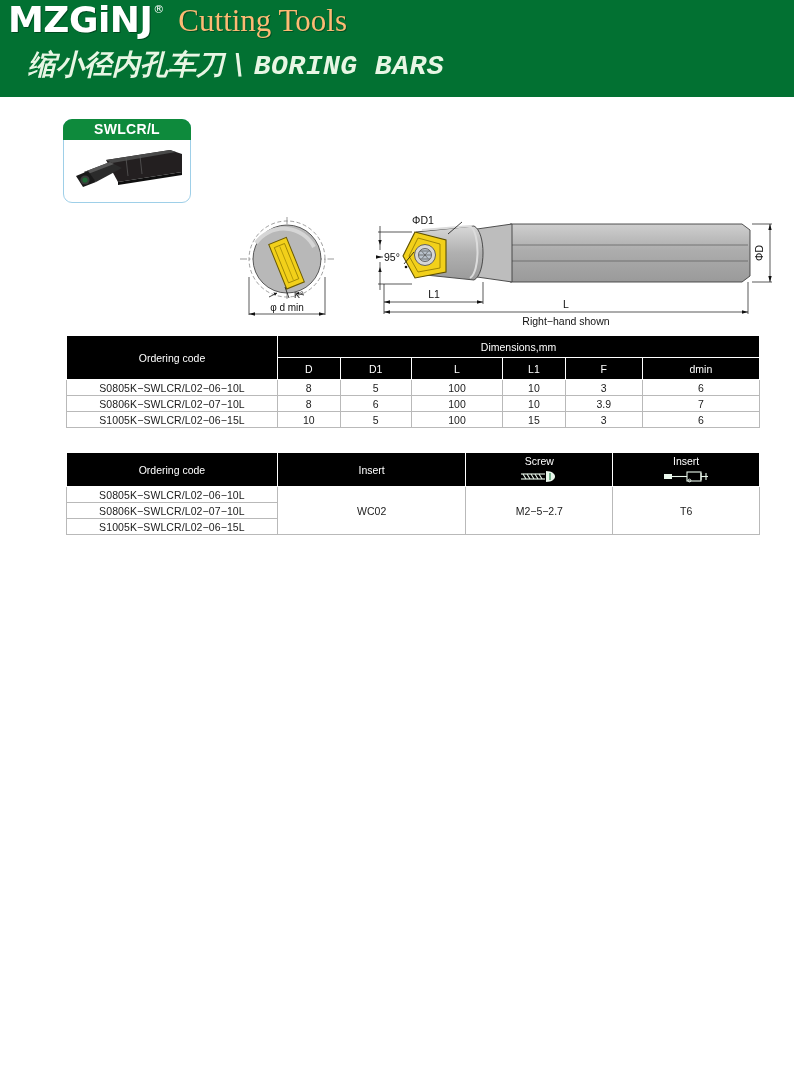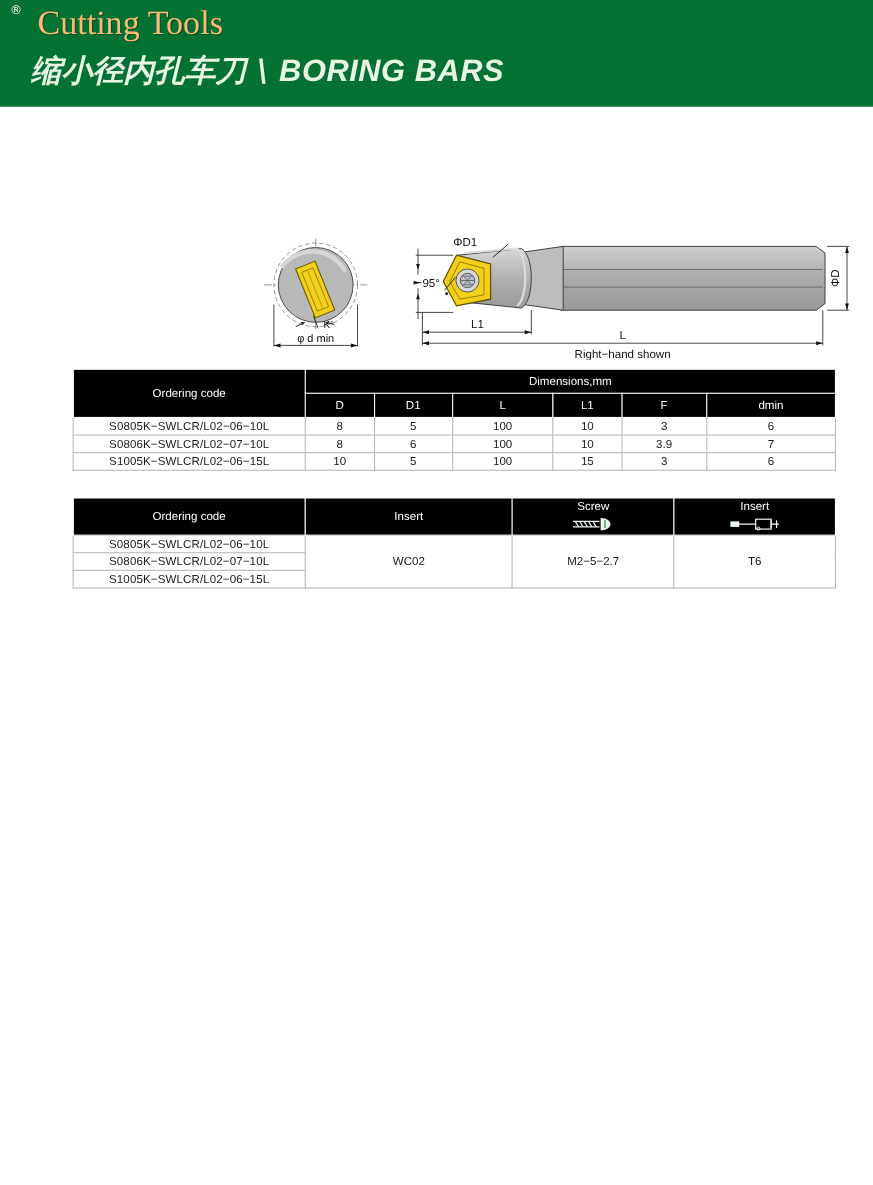--- a/index.html
+++ b/index.html
@@ -61,21 +61,21 @@
     top: 48px;
     font-size: 28px;
     line-height: 34px;
     color: #e8f6e4;
     font-style: italic;
     font-family: "DejaVu Sans", sans-serif;
     font-weight: bold;
     white-space: nowrap;
   }
   .banner-sub .latin {
-    font-family: Liberation Sans, sans-serif;
+    font-family: Liberation Mono, monospace;
     font-style: italic;
     font-weight: bold;
     letter-spacing: 0.5px;
     text-align: right;
   }
 
   
   .diagram-strip {
     position: relative;
     width: 794px;
@@ -168,30 +168,51 @@
   .icon-head .lbl { display: block; font-size: 10.5px; line-height: 13px; }
   .icon-head .gly { display: block; height: 16px; margin-top: 1px; }
 
   text { font-family: "Liberation Sans", sans-serif; }
 </style>
 </head>
 <body>
 
 <div class="banner">
   <div class="brand-row">
+    <span class="brand-logo">MZGiNJ</span>
     <span class="brand-reg">®</span>
     <span class="brand-tagline">Cutting Tools</span>
   </div>
   <div class="banner-sub">
     <span>缩小径内孔车刀</span><span> \ </span><span class="latin">BORING BARS</span>
   </div>
 </div>
 
 <div class="diagram-strip">
 
+  <div class="product-card">
+    <div class="product-tab">SWLCR/L</div>
+    <div class="product-photo">
+      <svg width="122" height="59" viewBox="0 0 122 59">
+        <rect x="0" y="0" width="122" height="59" fill="#ffffff"></rect>
+        <g>
+          <path d="M40 18 L104 8 L116 12 L116 30 L52 40 Z" fill="#231f20"></path>
+          <path d="M40 18 L104 8 L110 10 L46 21 Z" fill="#4a4a4a"></path>
+          <path d="M18 30 L44 20 L56 26 L30 40 Z" fill="#2b2b2b"></path>
+          <path d="M18 30 L44 20 L48 22 L22 32 Z" fill="#585858"></path>
+          <path d="M10 34 L22 29 L30 40 L17 45 Z" fill="#1a1a1a"></path>
+          <circle cx="19" cy="38" r="4.6" fill="#3a3a3a"></circle>
+          <circle cx="19" cy="38" r="2.6" fill="#1d6b35"></circle>
+          <path d="M52 40 L116 30 L116 33 L52 43 Z" fill="#0f0f0f"></path>
+          <path d="M60 16 L62 34" stroke="#5e5e5e" stroke-width="0.7" fill="none"></path>
+          <path d="M74 14 L76 32" stroke="#5e5e5e" stroke-width="0.7" fill="none"></path>
+        </g>
+      </svg>
+    </div>
+  </div>
 
   <div class="svg-holder" style="left:232px; top:118px;">
     <svg width="110" height="105" viewBox="0 0 110 105">
 
       <g stroke="#555" stroke-width="0.6" stroke-dasharray="7,2,1.5,2" fill="none">
         <line x1="8" y1="44" x2="102" y2="44"></line>
         <line x1="55" y1="2" x2="55" y2="86"></line>
       </g>
 
       <circle cx="55" cy="44" r="38" fill="none" stroke="#777" stroke-width="0.7" stroke-dasharray="4,2.5"></circle>

